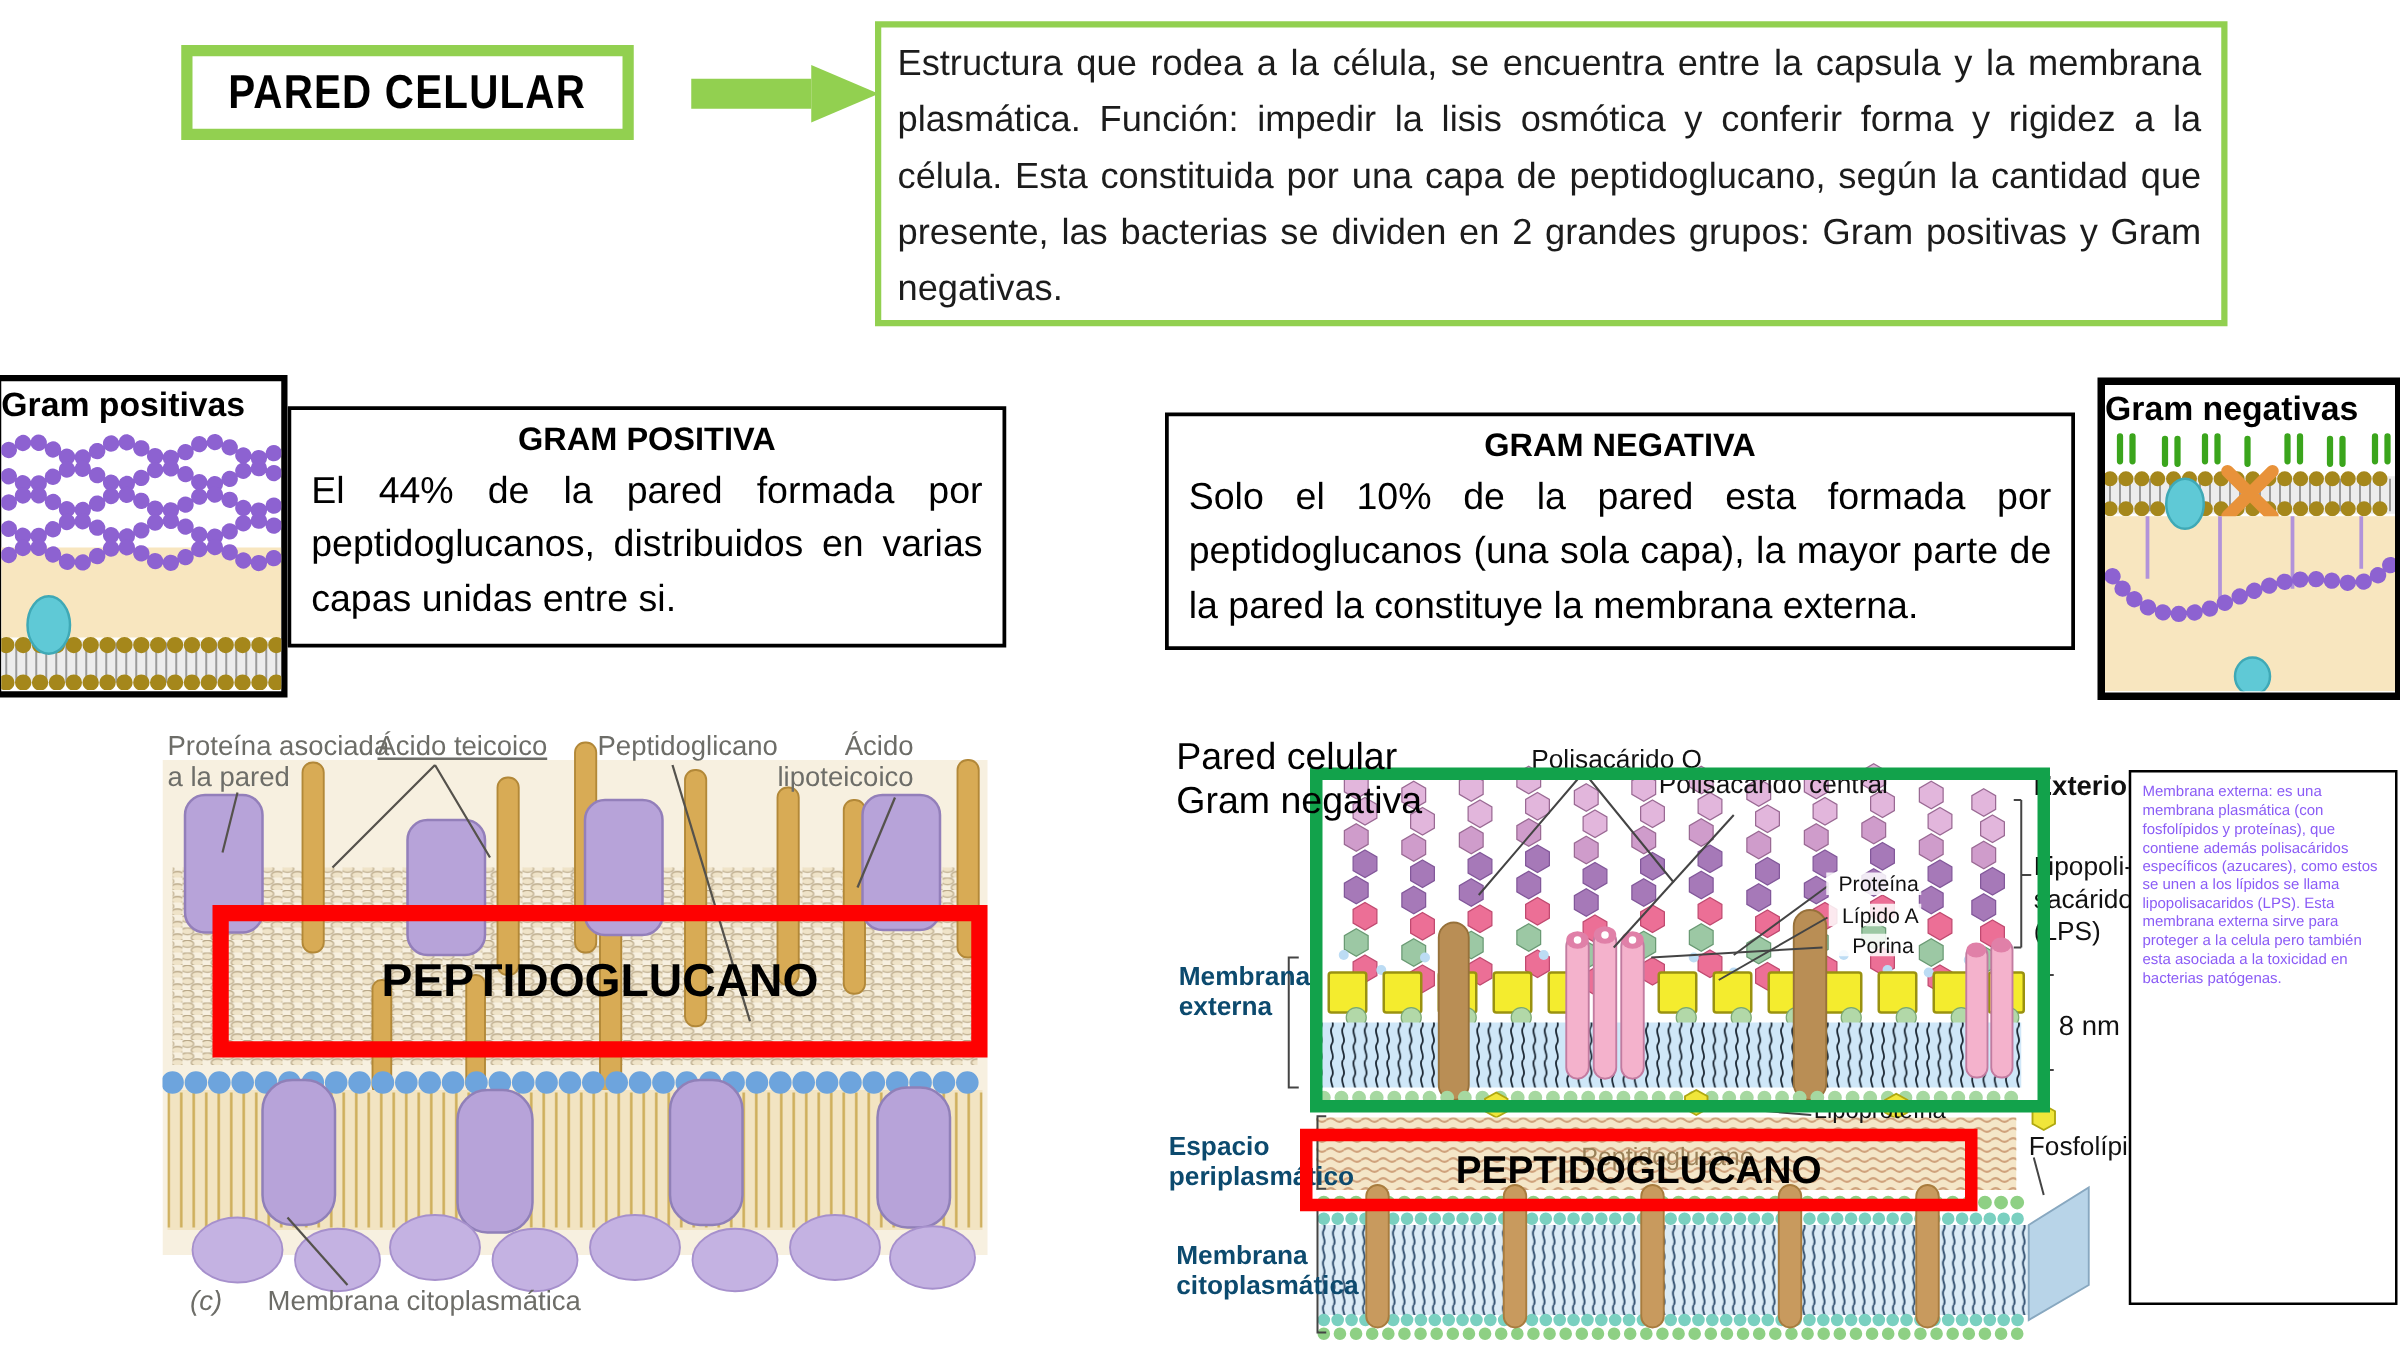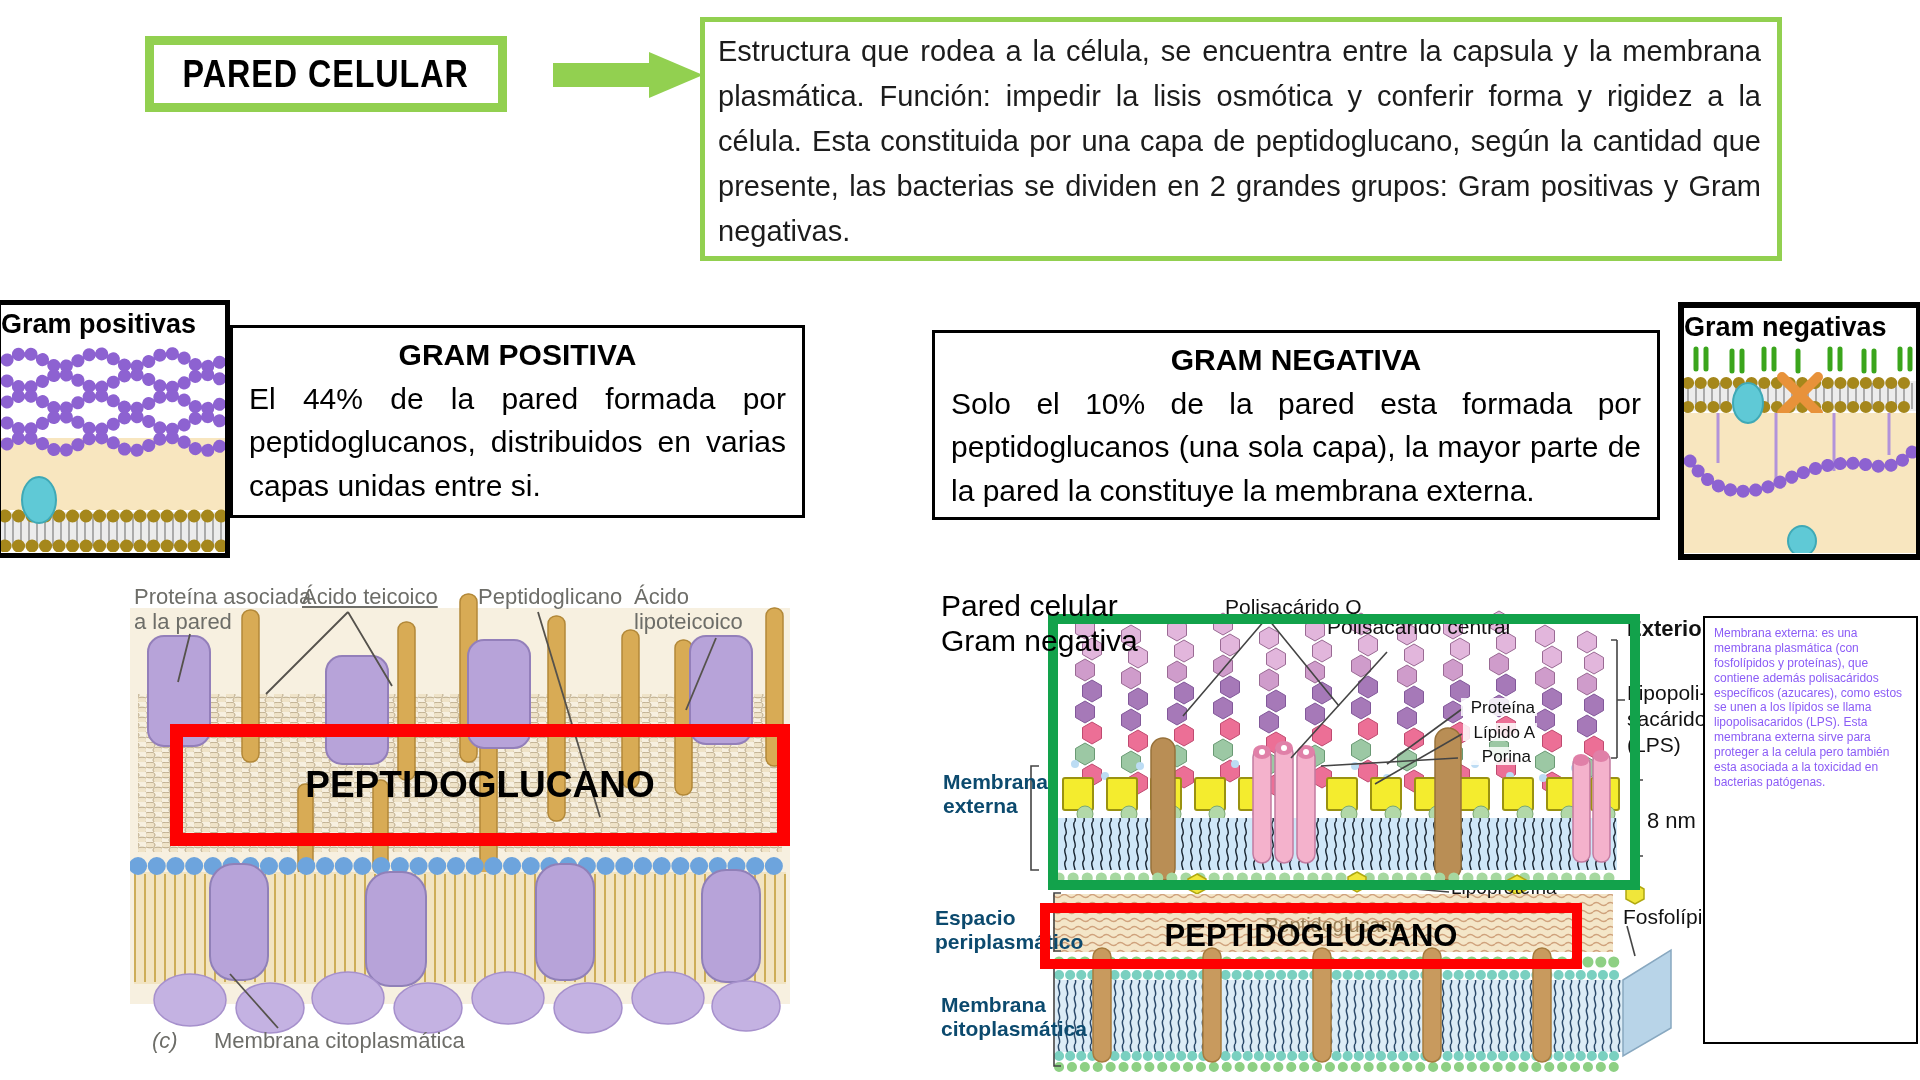--- a/index.html
+++ b/index.html
@@ -22,21 +22,21 @@
              padding:7px 16px 6px 13px;font-size:29px;line-height:1.55;text-align:justify;color:#1c1c1c;}
   
   .thumb{background:#fff;border:5px solid #000;}
   .gp-thumb{left:-4px;top:300px;width:234px;height:258px;}
   .gn-thumb{left:1678px;top:302px;width:244px;height:258px;border-width:6px;}
   .thumb-label{text-align:left;font-weight:bold;font-size:27px;padding-top:4px;color:#000;}
   
   .panel{border:3px solid #000;background:#fff;padding:5px 16px;}
   .gp-panel{left:230px;top:325px;width:575px;height:193px;}
   .gn-panel{left:932px;top:330px;width:728px;height:190px;}
-  .panel h3{margin:0;text-align:center;font-size:30px;line-height:1.45;color:#000;}
+  .panel h3{margin:0;text-align:center;font-size:26px;line-height:1.45;color:#000;}
   .panel p{margin:0;font-size:30px;line-height:1.45;text-align:justify;color:#000;}
   
   .gp-diagram{left:130px;top:582px;width:680px;height:478px;}
   .gn-diagram{left:935px;top:588px;width:800px;height:492px;}
   .lbl{position:absolute;z-index:4;}
   .gp-lbl{color:#6d6d68;font-size:22px;line-height:1.15;}
   .gn-title{left:6px;top:0;font-size:30px;line-height:1.18;color:#000;z-index:6;}
   .gn-side{font-weight:bold;font-size:21px;line-height:1.15;color:#0c4a6e;}
   .redbox{position:absolute;border:13px solid #fe0101;background:transparent;display:flex;
           align-items:center;justify-content:center;z-index:5;}
@@ -183,21 +183,21 @@
         <path d="M218 30 L136 112 M218 30 L262 104"></path>
         <path d="M408 30 L470 235"></path>
         <path d="M586 56 L556 128"></path>
         <path d="M100 392 L148 446"></path>
       </g>
     </svg>
     <div class="lbl gp-lbl pre" style="left:4px;top:2px;">Proteína asociada
 a la pared</div>
     <div class="lbl gp-lbl" style="left:172px;top:2px;text-decoration:underline;">Ácido teicoico</div>
     <div class="lbl gp-lbl" style="left:348px;top:2px;">Peptidoglicano</div>
-    <div class="lbl gp-lbl pre" style="left:504px;top:2px;">Ácido
+    <div class="lbl gp-lbl pre" style="left:492px;top:2px;text-align:right;">Ácido
 lipoteicoico</div>
     <div class="lbl gp-lbl" style="left:22px;top:446px;font-style:italic;">(c)</div>
     <div class="lbl gp-lbl" style="left:84px;top:446px;">Membrana citoplasmática</div>
     <div class="redbox gp-redbox">
       <span>PEPTIDOGLUCANO</span>
     </div>
   </div>
 
   <div class="abs gn-diagram">
     <svg width="800" height="492" viewBox="0 0 800 492" style="position:absolute;left:0;top:0;">

